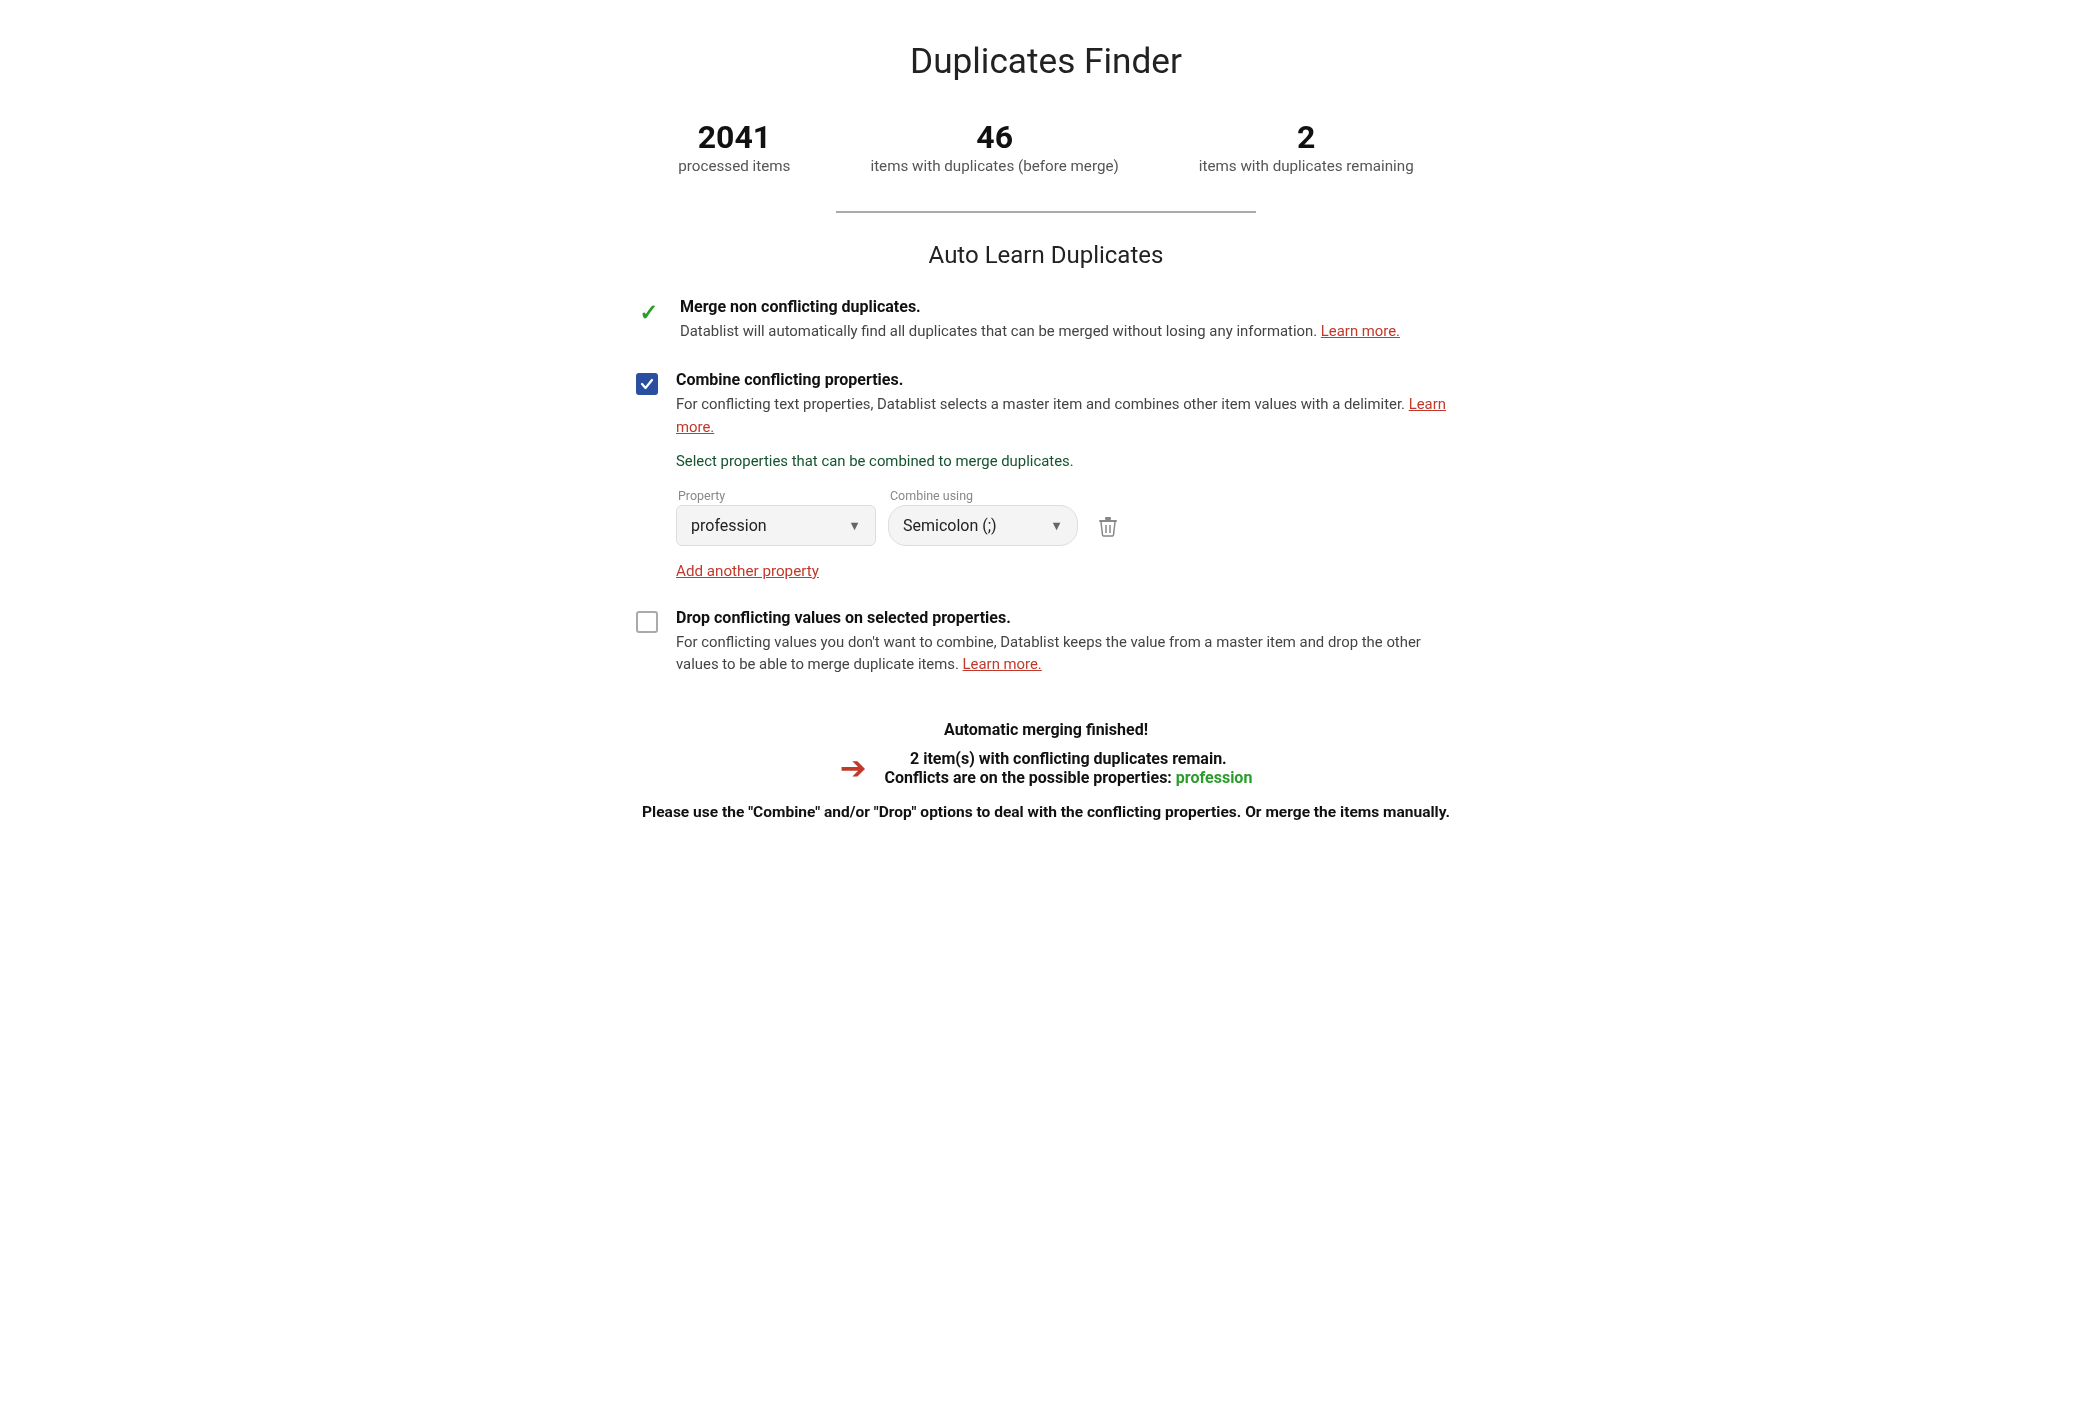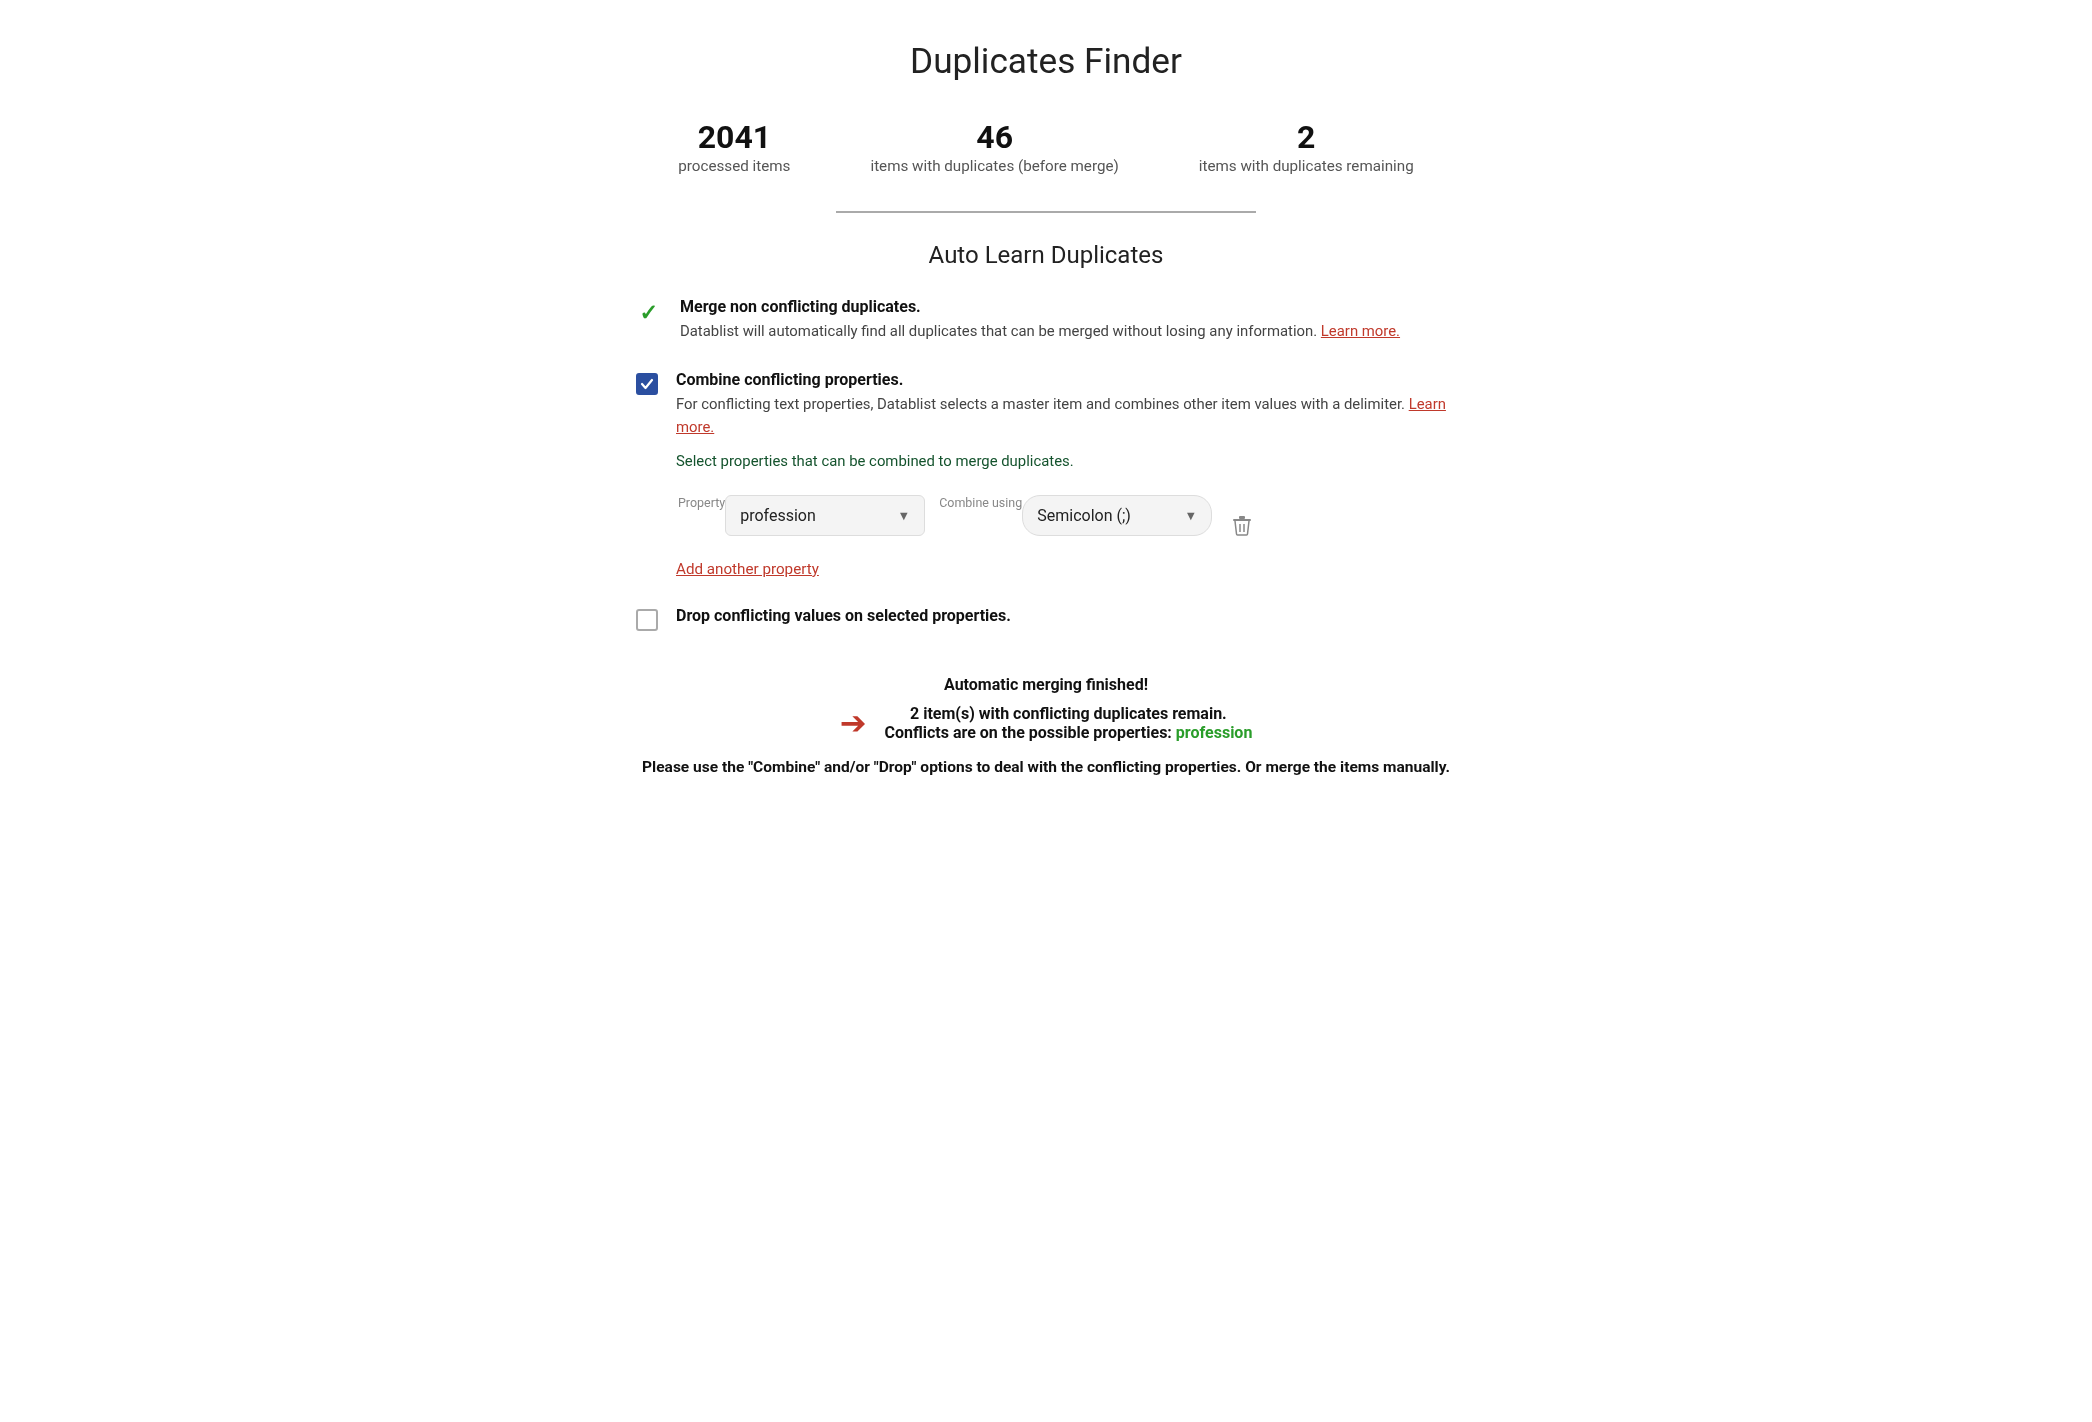--- a/index.html
+++ b/index.html
@@ -122,21 +122,21 @@
     .property-selector-row {
       display: flex;
       align-items: center;
       gap: 12px;
       margin-top: 16px;
       margin-bottom: 12px;
     }
     .select-wrapper {
       position: relative;
       display: flex;
-      flex-direction: row;
+      flex-direction: column;
     }
     .select-label {
       font-size: 0.78rem;
       color: #888;
       margin-bottom: 2px;
       padding-left: 2px;
     }
     .select-box {
       display: flex;
       align-items: center;
@@ -338,20 +338,24 @@
 
       
       <a class="add-property-link">Add another property</a>
     </div>
   </div>
 
   <div class="option-row">
     <div class="checkbox-empty"></div>
     <div class="option-content">
       <div class="option-title">Drop conflicting values on selected properties.</div>
+      <div class="option-desc">
+        <span>For conflicting values you don't want to combine, Datablist keeps the value from a master item and drop the other values to be able to merge duplicate items.</span>
+        <a class="learn-more">Learn more.</a>
+      </div>
     </div>
   </div>
 
   <div class="result-box">
     <div class="result-finished">Automatic merging finished!</div>
     <div class="result-arrow-row">
       <span class="arrow-icon">➔</span>
       <div>
         <div class="result-conflict">2 item(s) with conflicting duplicates remain.</div>
         <div class="result-conflict">

